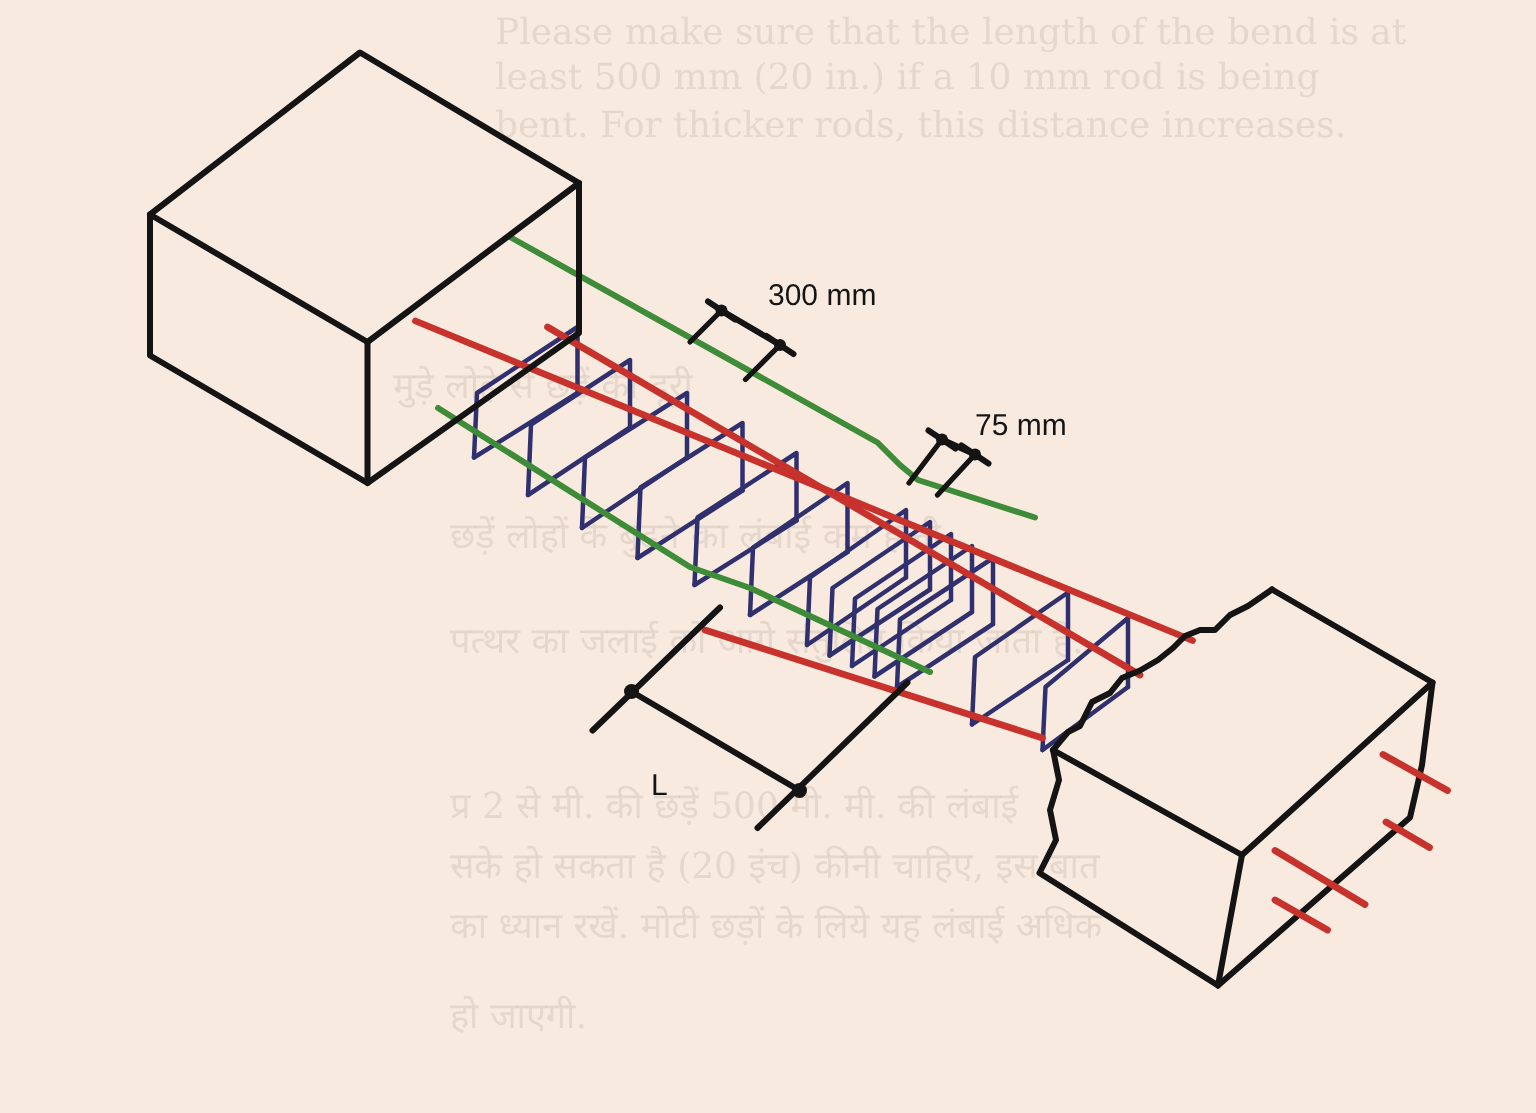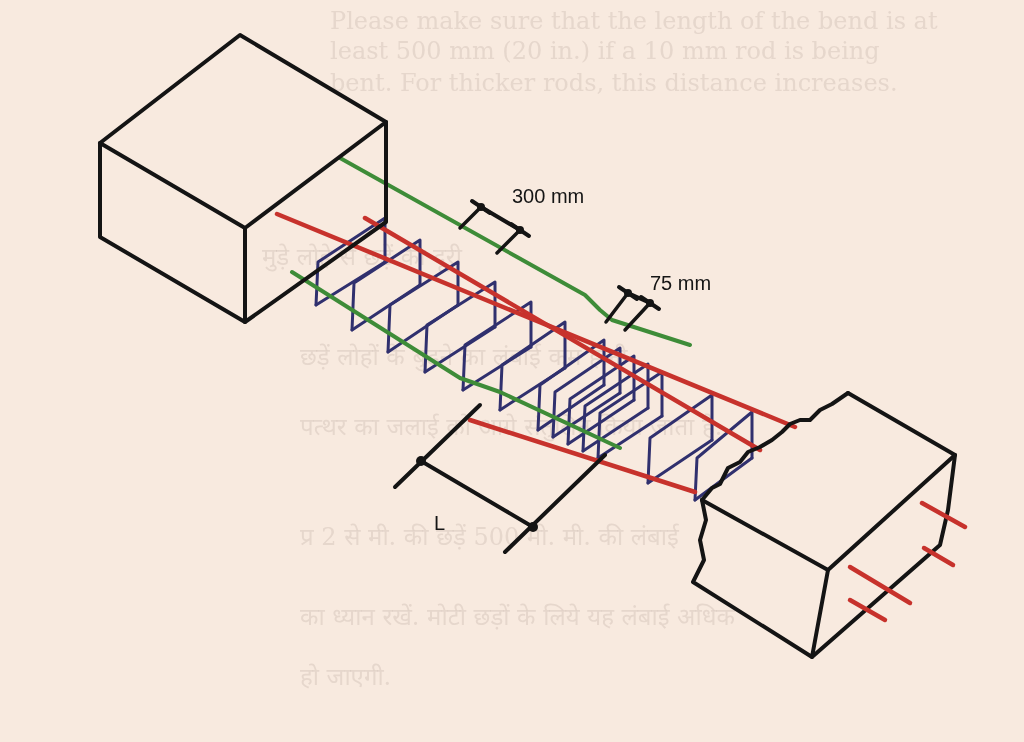--- a/index.html
+++ b/index.html
@@ -24,20 +24,21 @@
 
 <div id="stage">
   <div id="bleed">
       <div class="line" style="left: 330px; top: 4px;">Please make sure that the length of the bend is at</div>
       <div class="line" style="left: 330px; top: 34px;">least 500 mm (20 in.) if a 10 mm rod is being</div>
       <div class="line" style="left: 330px; top: 66px;">bent. For thicker rods, this distance increases.</div>
       <div class="line" style="left: 262px; top: 240px;">मुड़े लोहे से छड़ें की दूरी</div>
       <div class="line" style="left: 300px; top: 340px;">छड़ें लोहों के बुढ़ने का लंबाई कम होनी</div>
       <div class="line" style="left: 300px; top: 410px;">पत्थर का जलाई को आगे संतुलित किया जाता है.</div>
       <div class="line" style="left: 300px; top: 520px;">प्र 2 से मी. की छड़ें 500 मी. मी. की लंबाई</div>
+      <div class="line" style="left: 300px; top: 560px;">सके हो सकता है (20 इंच) कीनी चाहिए, इस बात</div>
       <div class="line" style="left: 300px; top: 600px;">का ध्यान रखें. मोटी छड़ों के लिये यह लंबाई अधिक</div>
       <div class="line" style="left: 300px; top: 660px;">हो जाएगी.</div>
     </div>
 
   <svg id="diagram" width="1024" height="742" viewBox="0 0 1024 742">
     <g id="g-stirrups">
         <polyline points="316,305 318,262 385,218 385,262" fill="none" stroke="#30306e" stroke-width="3" stroke-linejoin="round" stroke-linecap="round"></polyline>
         <line x1="316" y1="305" x2="385" y2="262" stroke="#30306e" stroke-width="3" stroke-linecap="round"></line>
         <polyline points="352,330 354,283 420,240 420,285" fill="none" stroke="#30306e" stroke-width="3" stroke-linejoin="round" stroke-linecap="round"></polyline>
         <line x1="352" y1="330" x2="420" y2="285" stroke="#30306e" stroke-width="3" stroke-linecap="round"></line>

